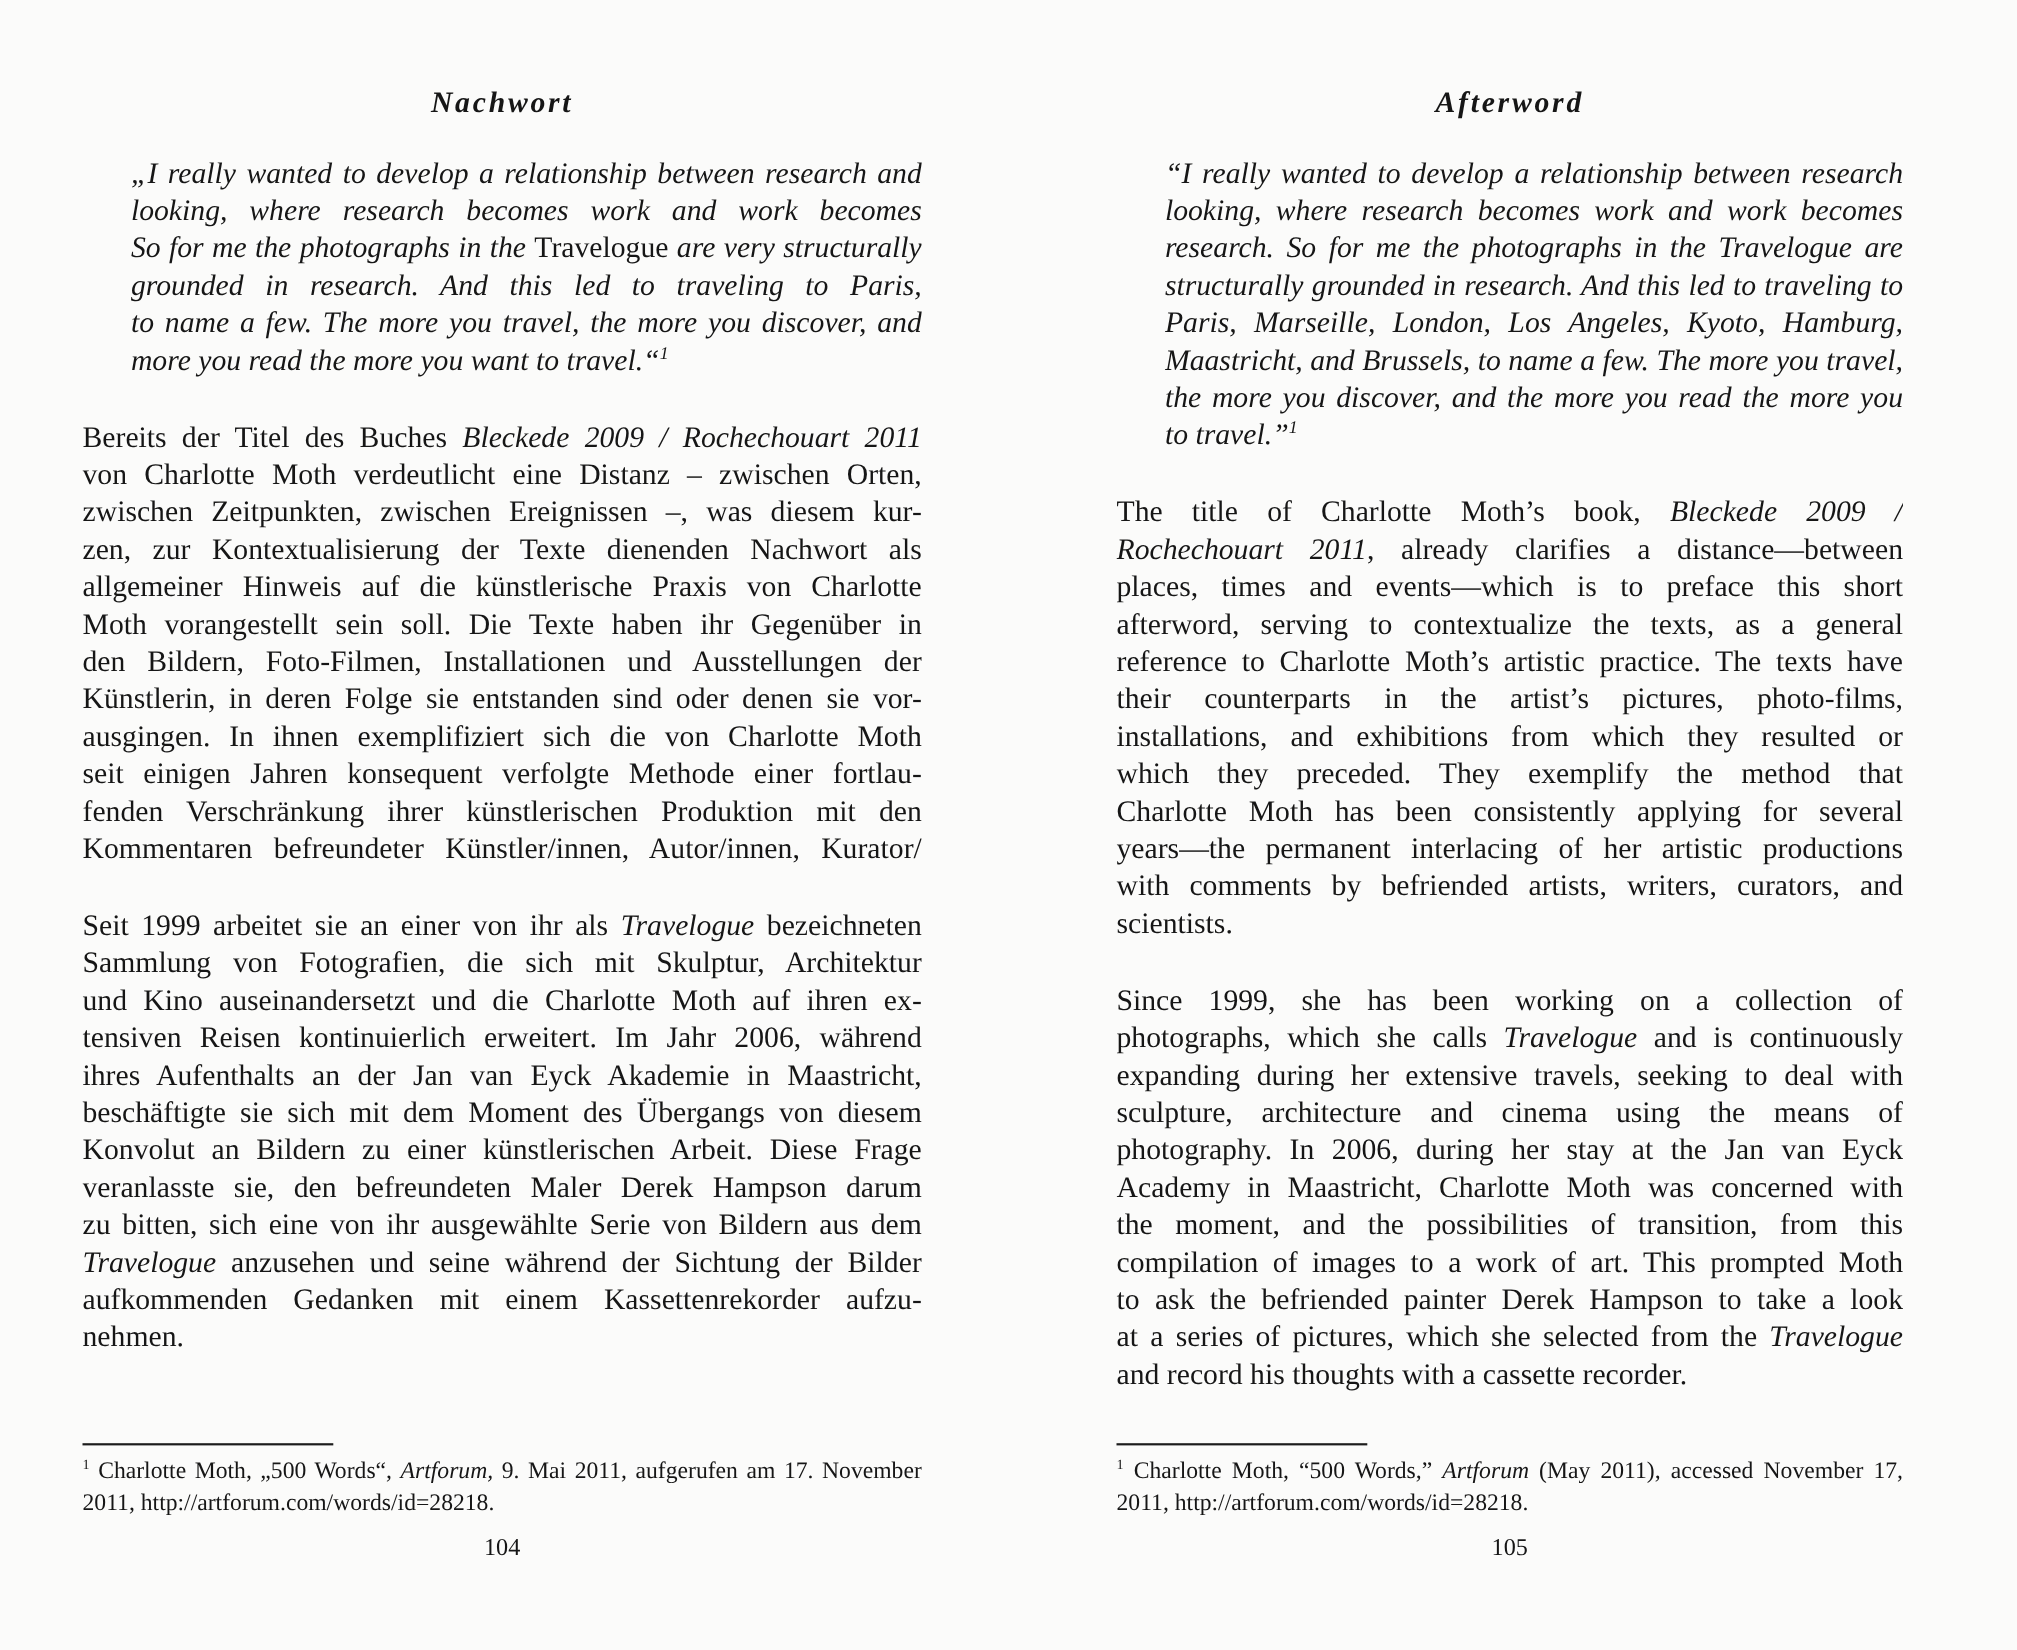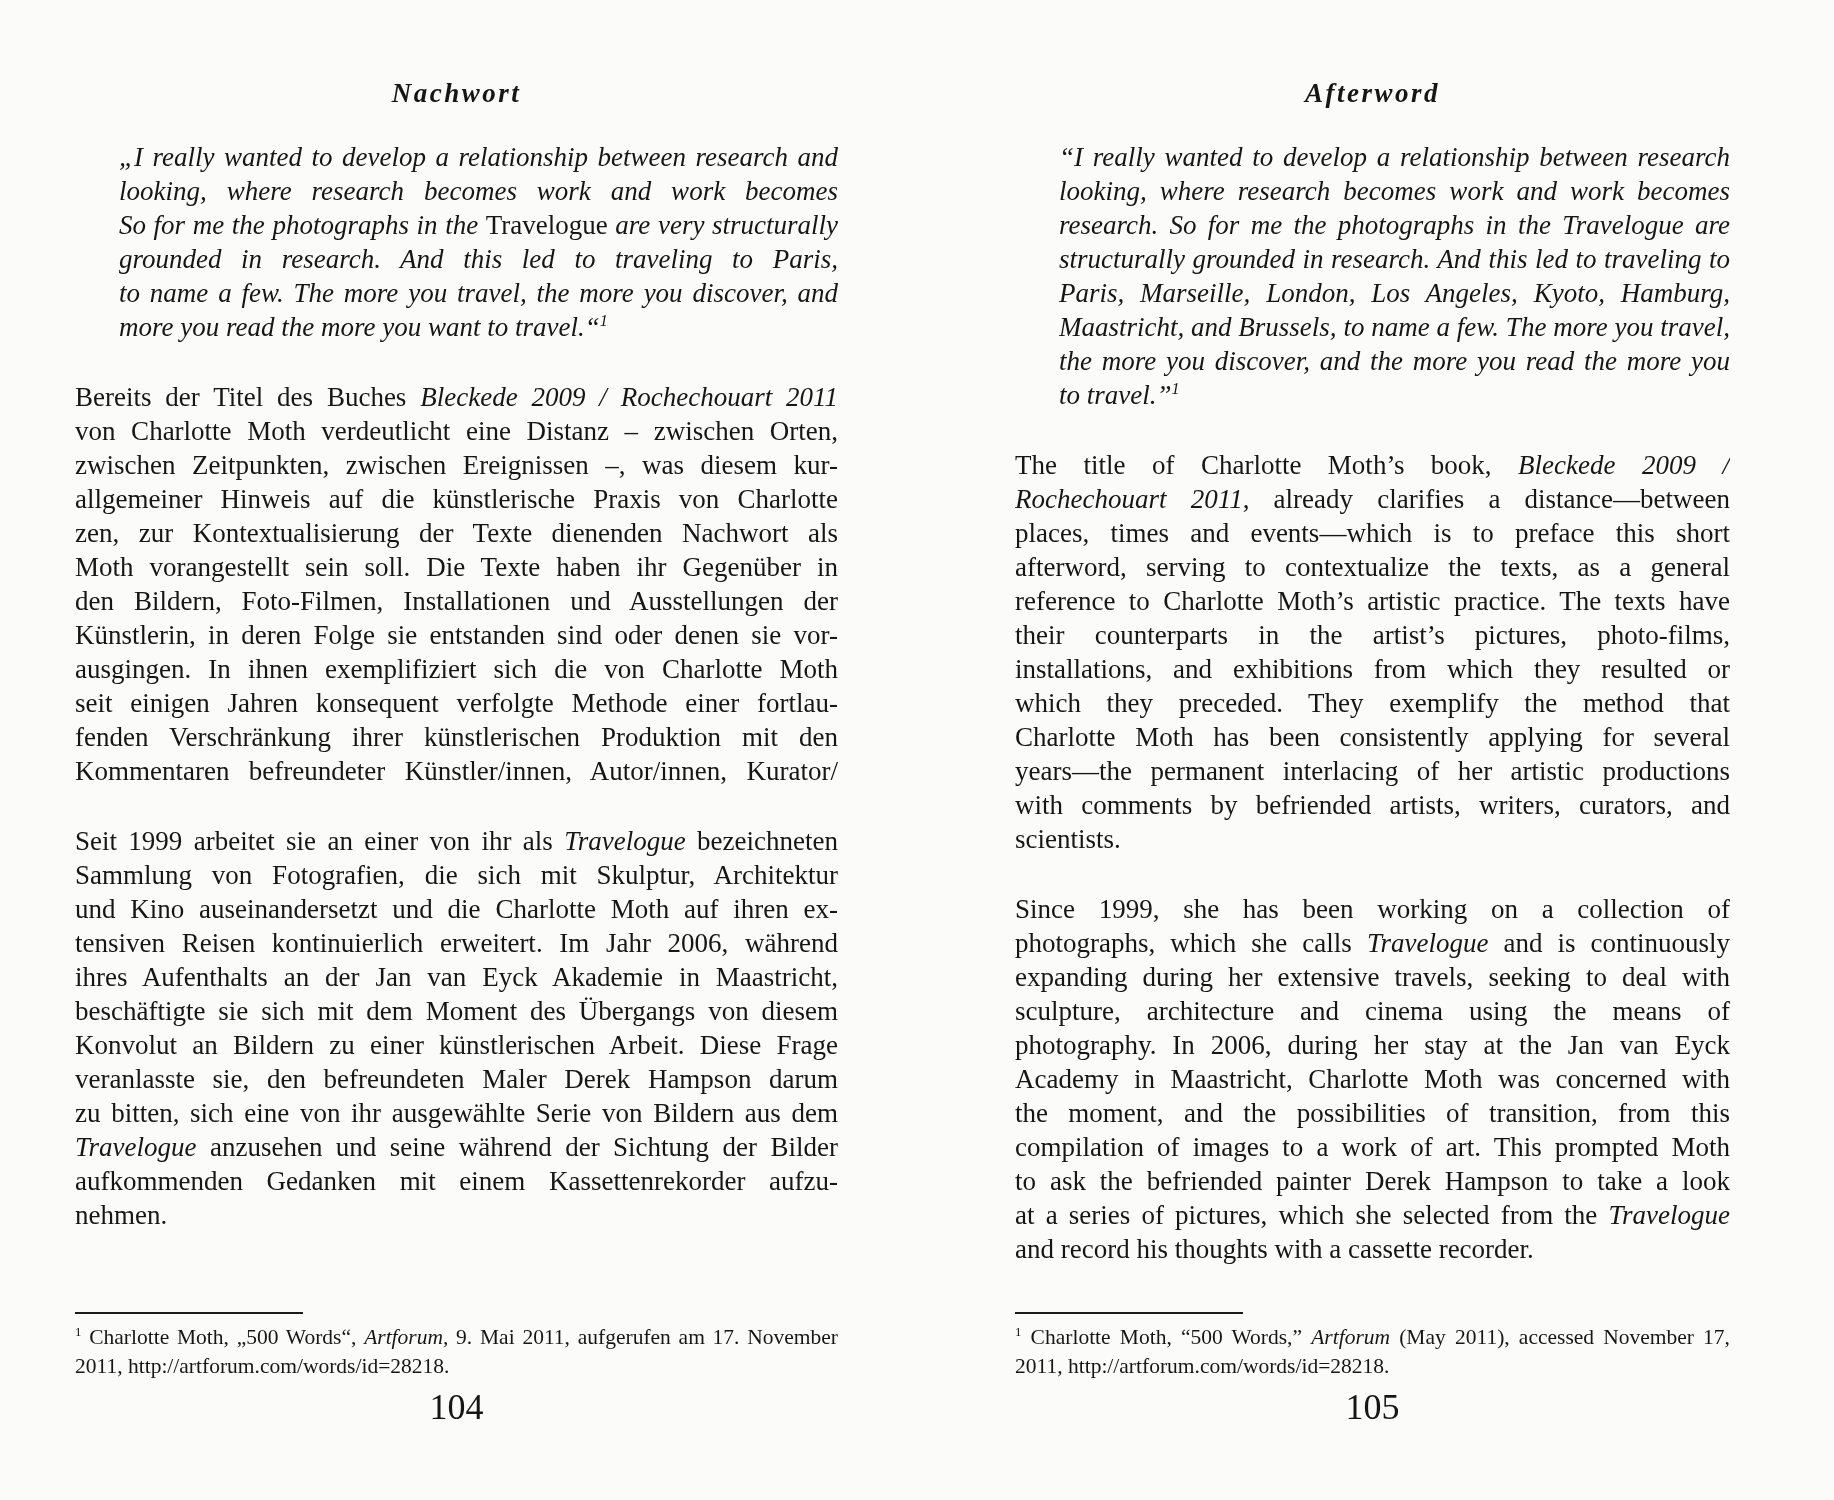--- a/index.html
+++ b/index.html
@@ -73,21 +73,21 @@
   .fline {
     font-size: 21.5px;
     line-height: 29px;
     height: 29px;
     overflow: hidden;
     text-align: justify;
   }
   .fline.first { text-align-last: justify; }
   .page-num {
     text-align: center;
-    font-size: 36px;
+    font-size: 22px;
     line-height: 30px;
     margin-top: 11px;
   }
 </style>
 </head>
 <body>
 
 <div class="spread">
 
   <div class="page-col left">
@@ -98,22 +98,22 @@
           <div class="line"><span>looking, where research becomes work and work becomes research.</span></div>
           <div class="line"><span>So for me the photographs in the </span><span class="rm">Travelogue</span><span> are very structurally</span></div>
           <div class="line"><span>grounded in research. And this led to traveling to Paris, Marseille,</span></div>
           <div class="line"><span>to name a few. The more you travel, the more you discover, and the</span></div>
           <div class="line last"><span>more you read the more you want to travel.“</span><sup>1</sup></div>
         </div>
         <div class="para">
           <div class="line"><span>Bereits der Titel des Buches </span><span class="it">Bleckede 2009 / Rochechouart 2011</span></div>
           <div class="line"><span>von Charlotte Moth verdeutlicht eine Distanz – zwischen Orten,</span></div>
           <div class="line"><span>zwischen Zeitpunkten, zwischen Ereignissen –, was diesem kur-</span></div>
+          <div class="line"><span>zen, zur Kontextualisierung der Texte dienenden Nachwort als</span></div>
           <div class="line"><span>allgemeiner Hinweis auf die künstlerische Praxis von Charlotte</span></div>
-          <div class="line"><span>zen, zur Kontextualisierung der Texte dienenden Nachwort als</span></div>
           <div class="line"><span>Moth vorangestellt sein soll. Die Texte haben ihr Gegenüber in</span></div>
           <div class="line"><span>den Bildern, Foto-Filmen, Installationen und Ausstellungen der</span></div>
           <div class="line"><span>Künstlerin, in deren Folge sie entstanden sind oder denen sie vor-</span></div>
           <div class="line"><span>ausgingen. In ihnen exemplifiziert sich die von Charlotte Moth</span></div>
           <div class="line"><span>seit einigen Jahren konsequent verfolgte Methode einer fortlau-</span></div>
           <div class="line"><span>fenden Verschränkung ihrer künstlerischen Produktion mit den</span></div>
           <div class="line"><span>Kommentaren befreundeter Künstler/innen, Autor/innen, Kurator/</span></div>
         </div>
         <div class="para">
           <div class="line"><span>Seit 1999 arbeitet sie an einer von ihr als </span><span class="it">Travelogue</span><span> bezeichneten</span></div>

